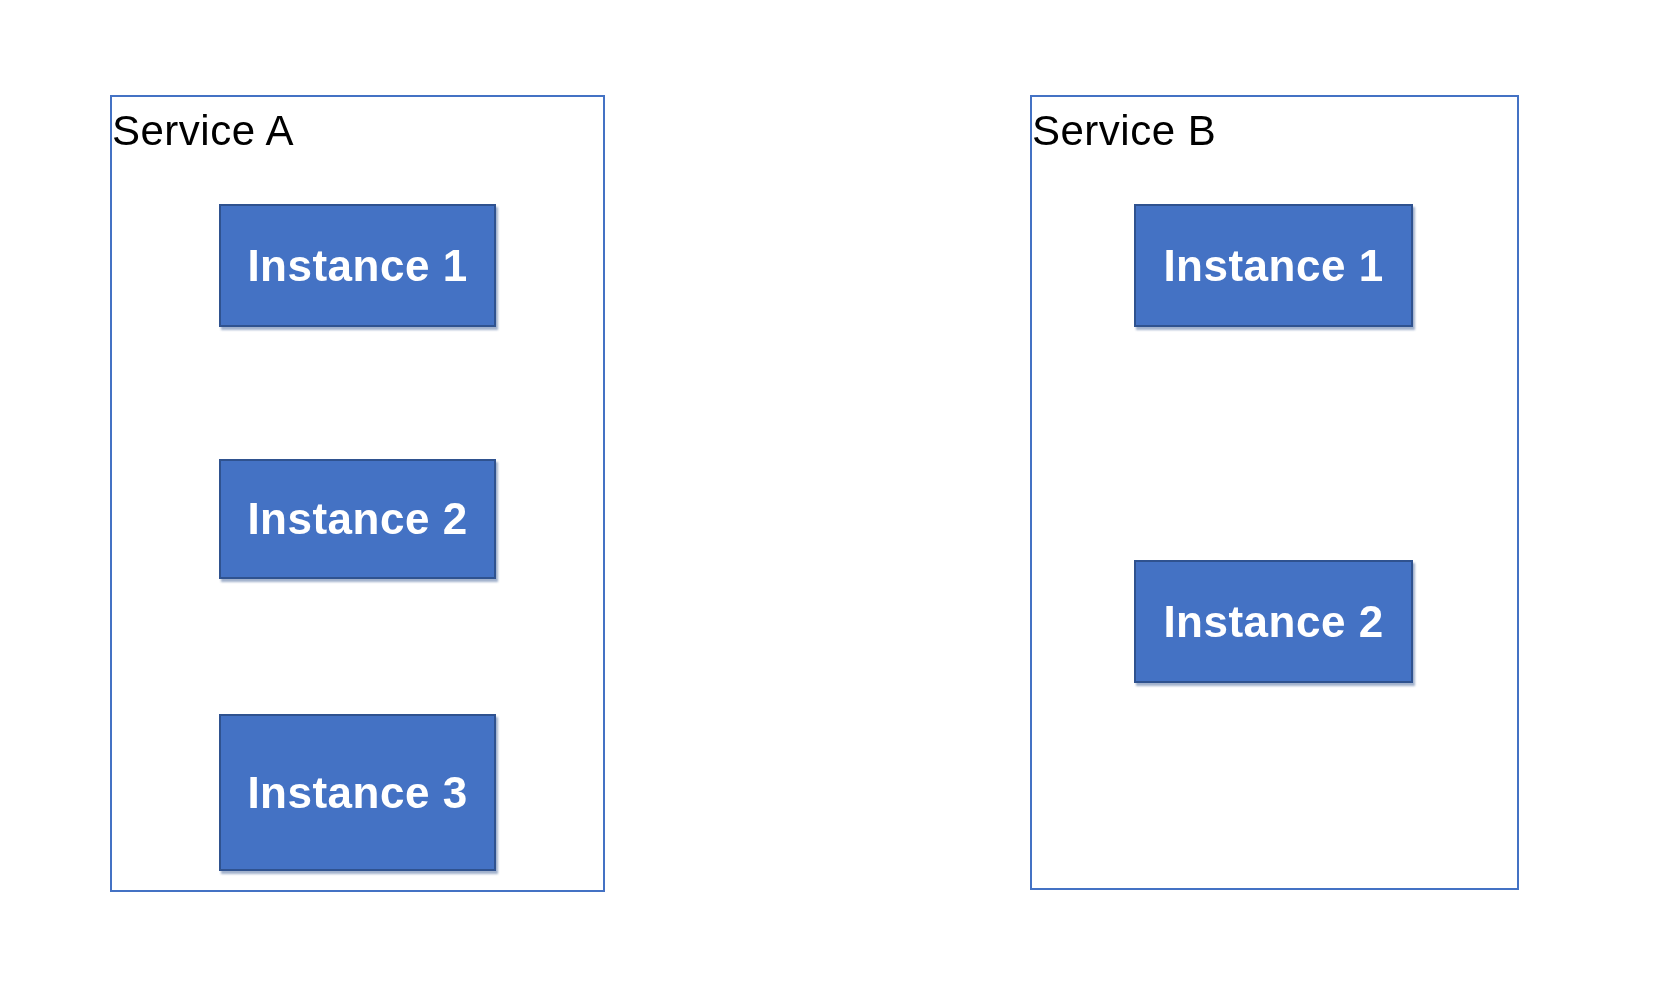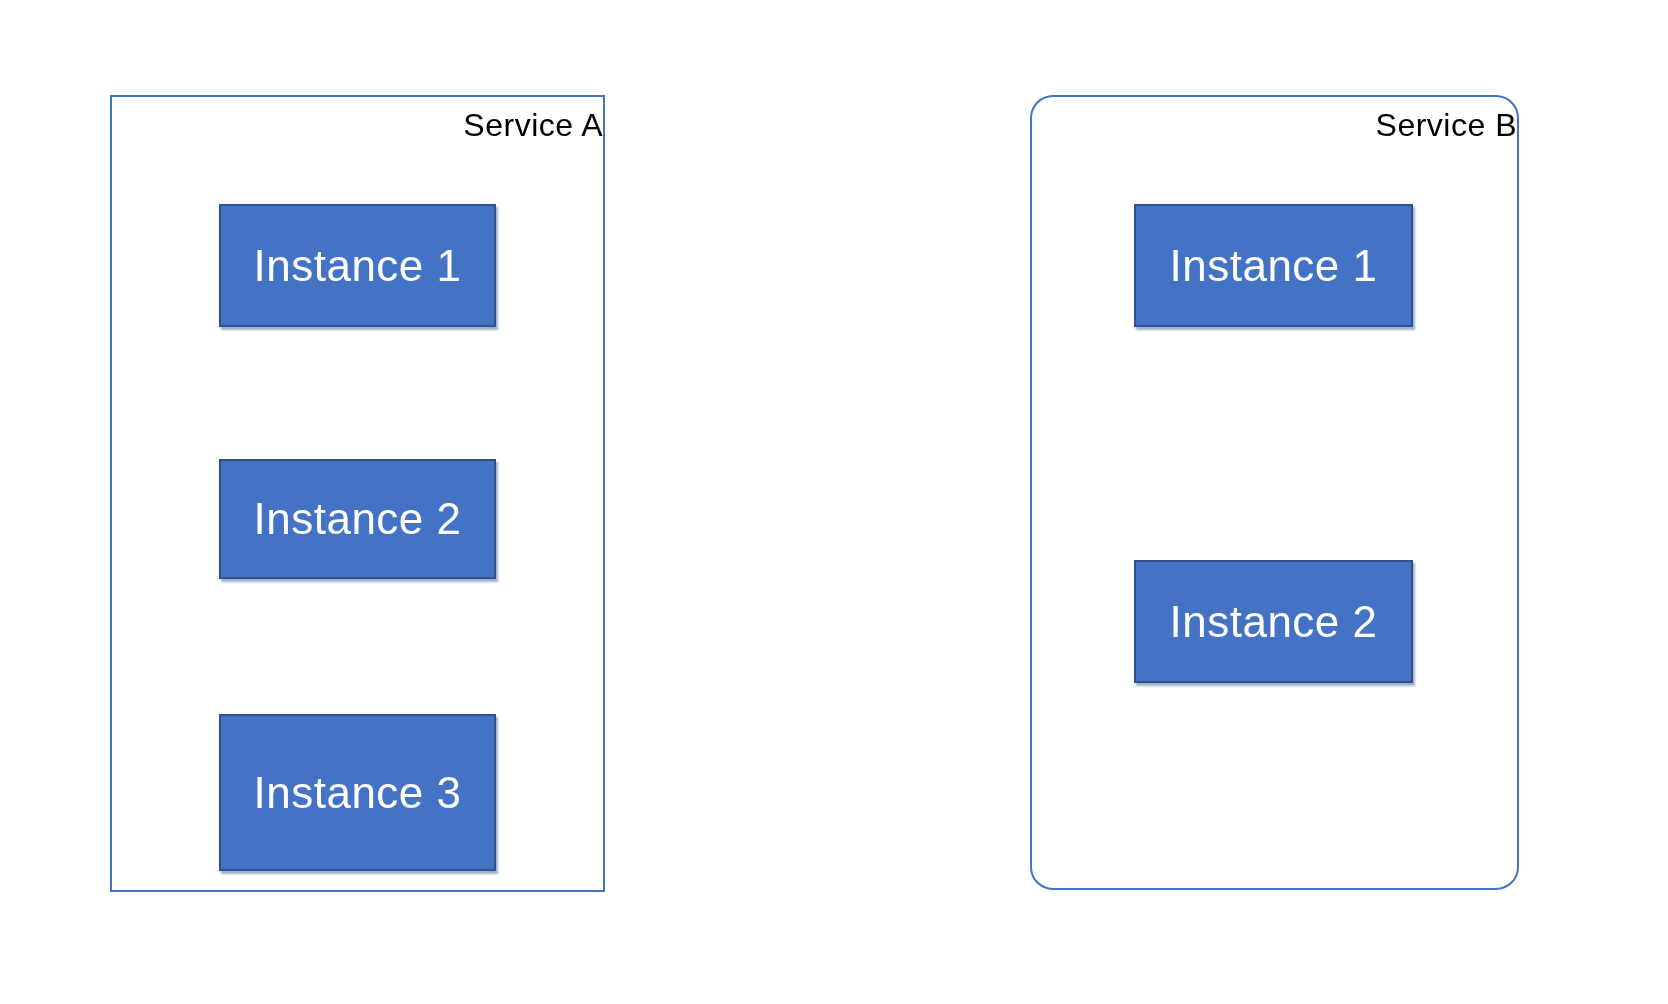--- a/index.html
+++ b/index.html
@@ -23,46 +23,46 @@
     position: relative;
     width: 1668px;
     height: 1004px;
   }
   .service {
     position: absolute;
     border: 2px solid var(--container-border);
     background: transparent;
   }
   .service-a { left: 110px; top: 95px; width: 495px; height: 797px; }
-  .service-b { left: 1030px; top: 95px; width: 489px; height: 795px; border-radius: 23px; }
+  .service-b { left: 1030px; top: 95px; width: 489px; height: 795px; }
   .service-title {
     margin: 0;
     position: absolute;
     left: 0;
     right: 0;
     top: 10px;
-    text-align: right;
-    font-size: 32px;
+    text-align: left;
+    font-size: 42px;
     font-weight: 400;
     color: var(--title-text);
     letter-spacing: 0.5px;
   }
   .instance {
     position: absolute;
     background: var(--instance-fill);
     border: 2px solid var(--instance-border);
     box-shadow: 2px 3px 2px rgba(47, 82, 143, 0.45);
     display: flex;
     align-items: center;
     justify-content: center;
   }
   .instance span {
     color: var(--instance-text);
     font-size: 44px;
-    font-weight: 400;
+    font-weight: 700;
     letter-spacing: 0.5px;
     white-space: nowrap;
   }
   
   .a-i1 { left: 107px; top: 107px; width: 277px; height: 123px; }
   .a-i2 { left: 107px; top: 362px; width: 277px; height: 120px; }
   .a-i3 { left: 107px; top: 617px; width: 277px; height: 157px; }
   
   .b-i1 { left: 102px; top: 107px; width: 279px; height: 123px; }
   .b-i2 { left: 102px; top: 463px; width: 279px; height: 123px; }

